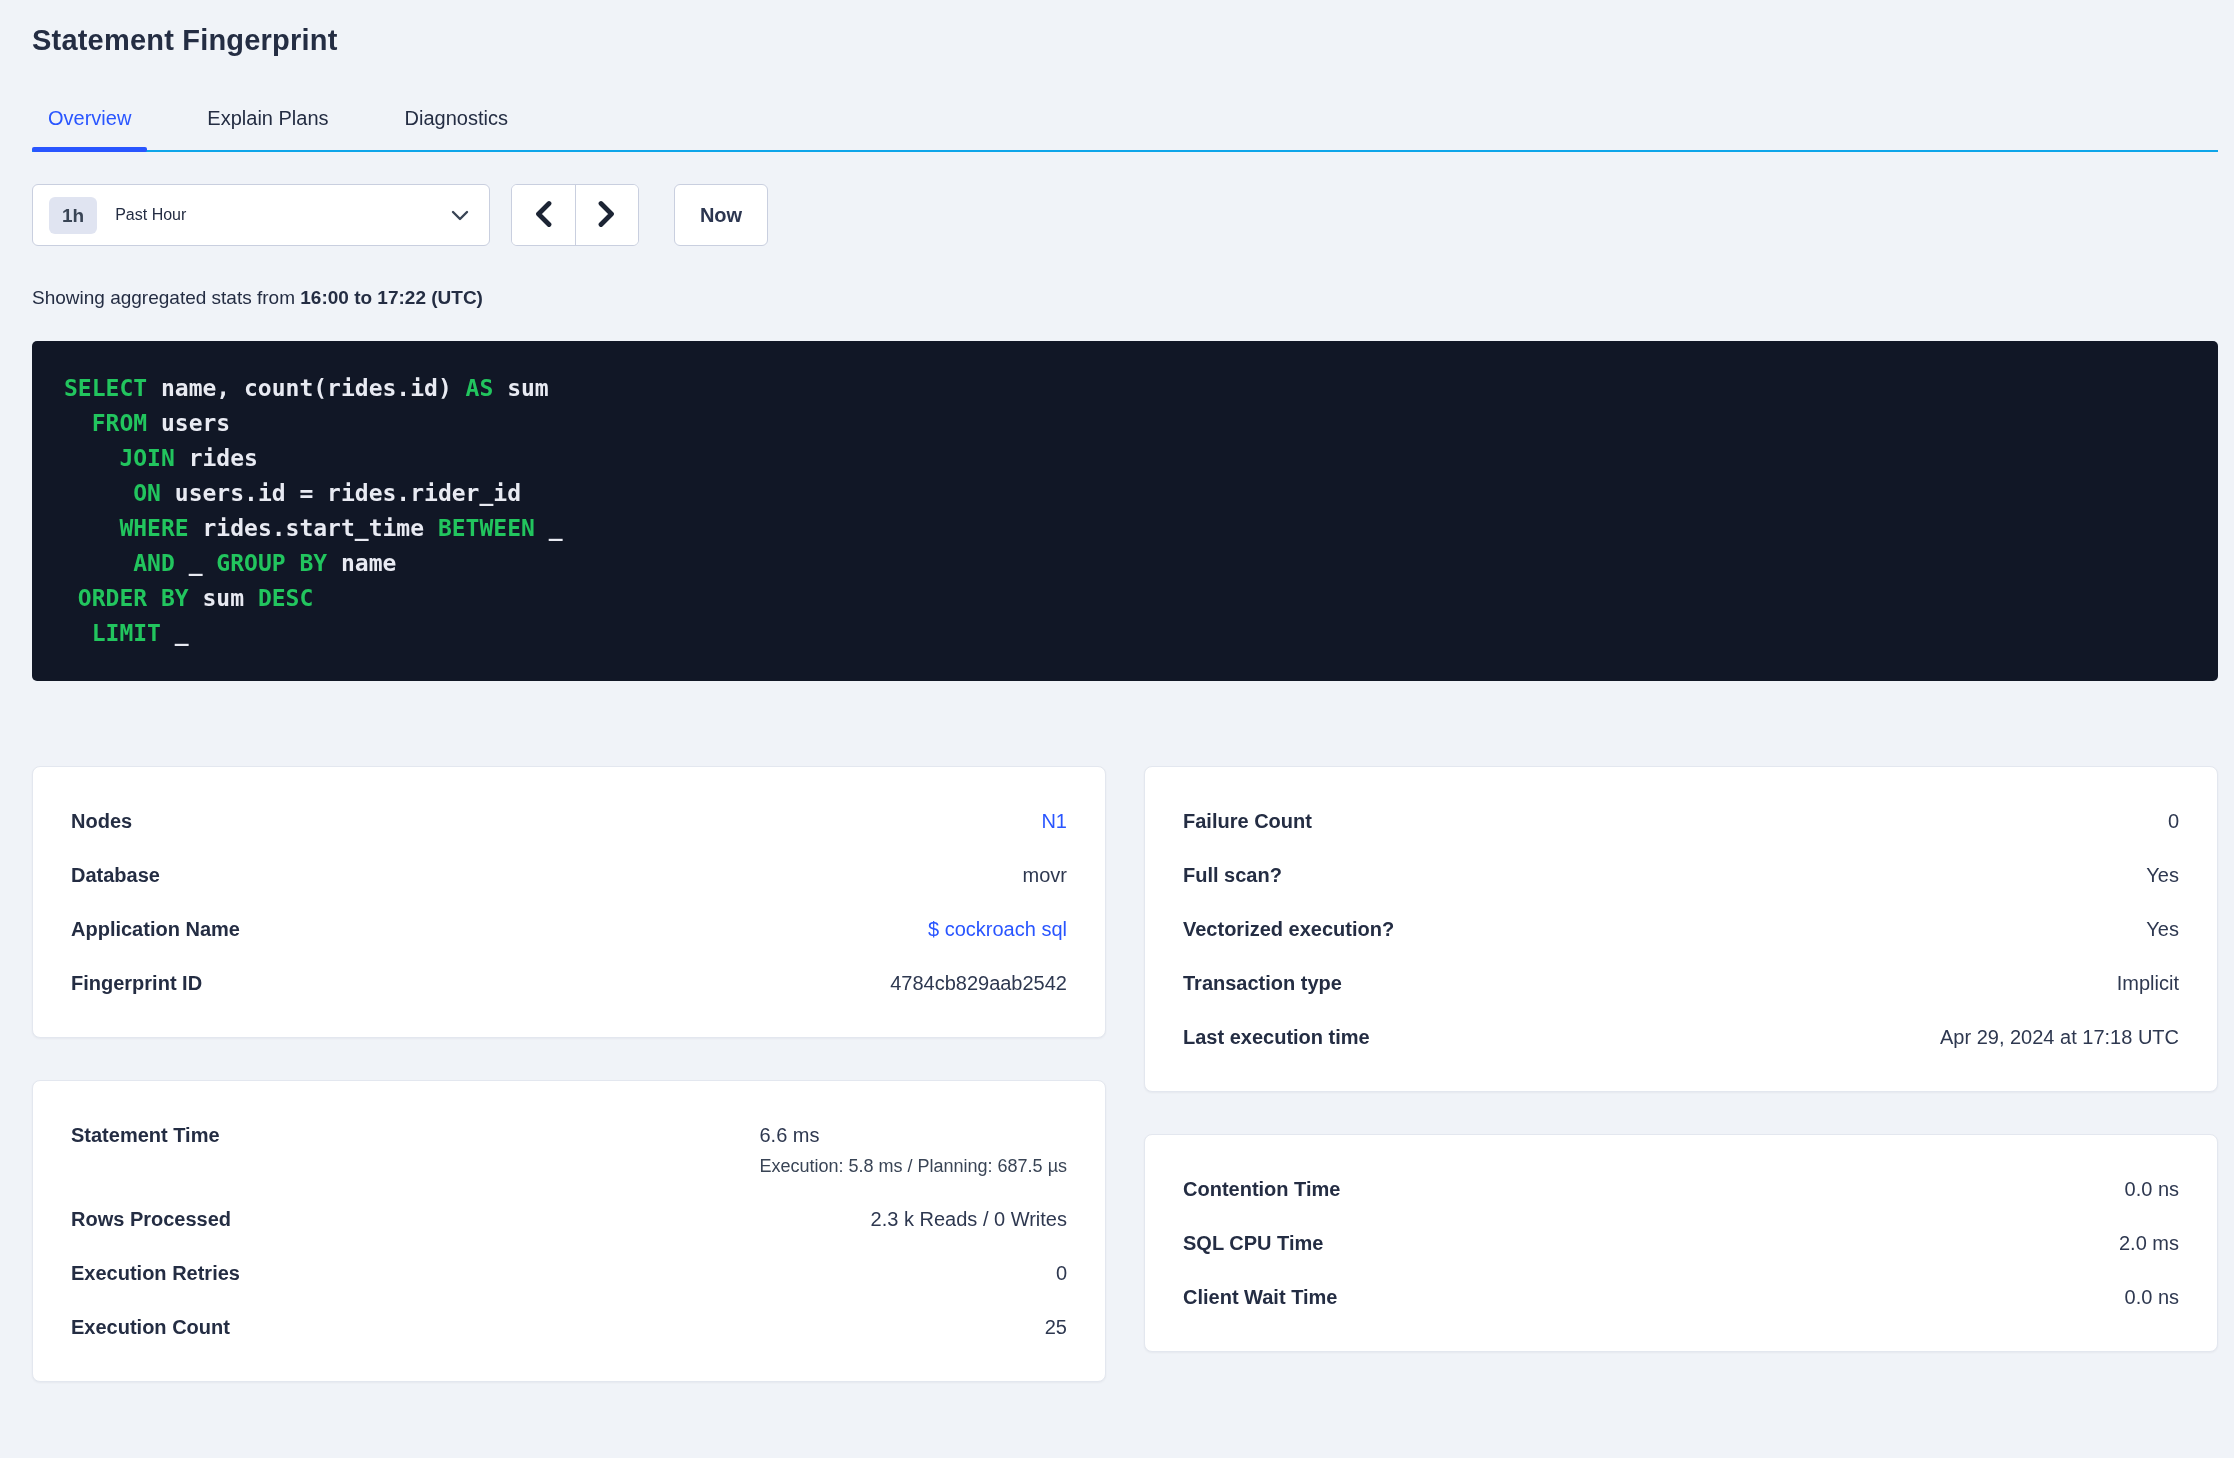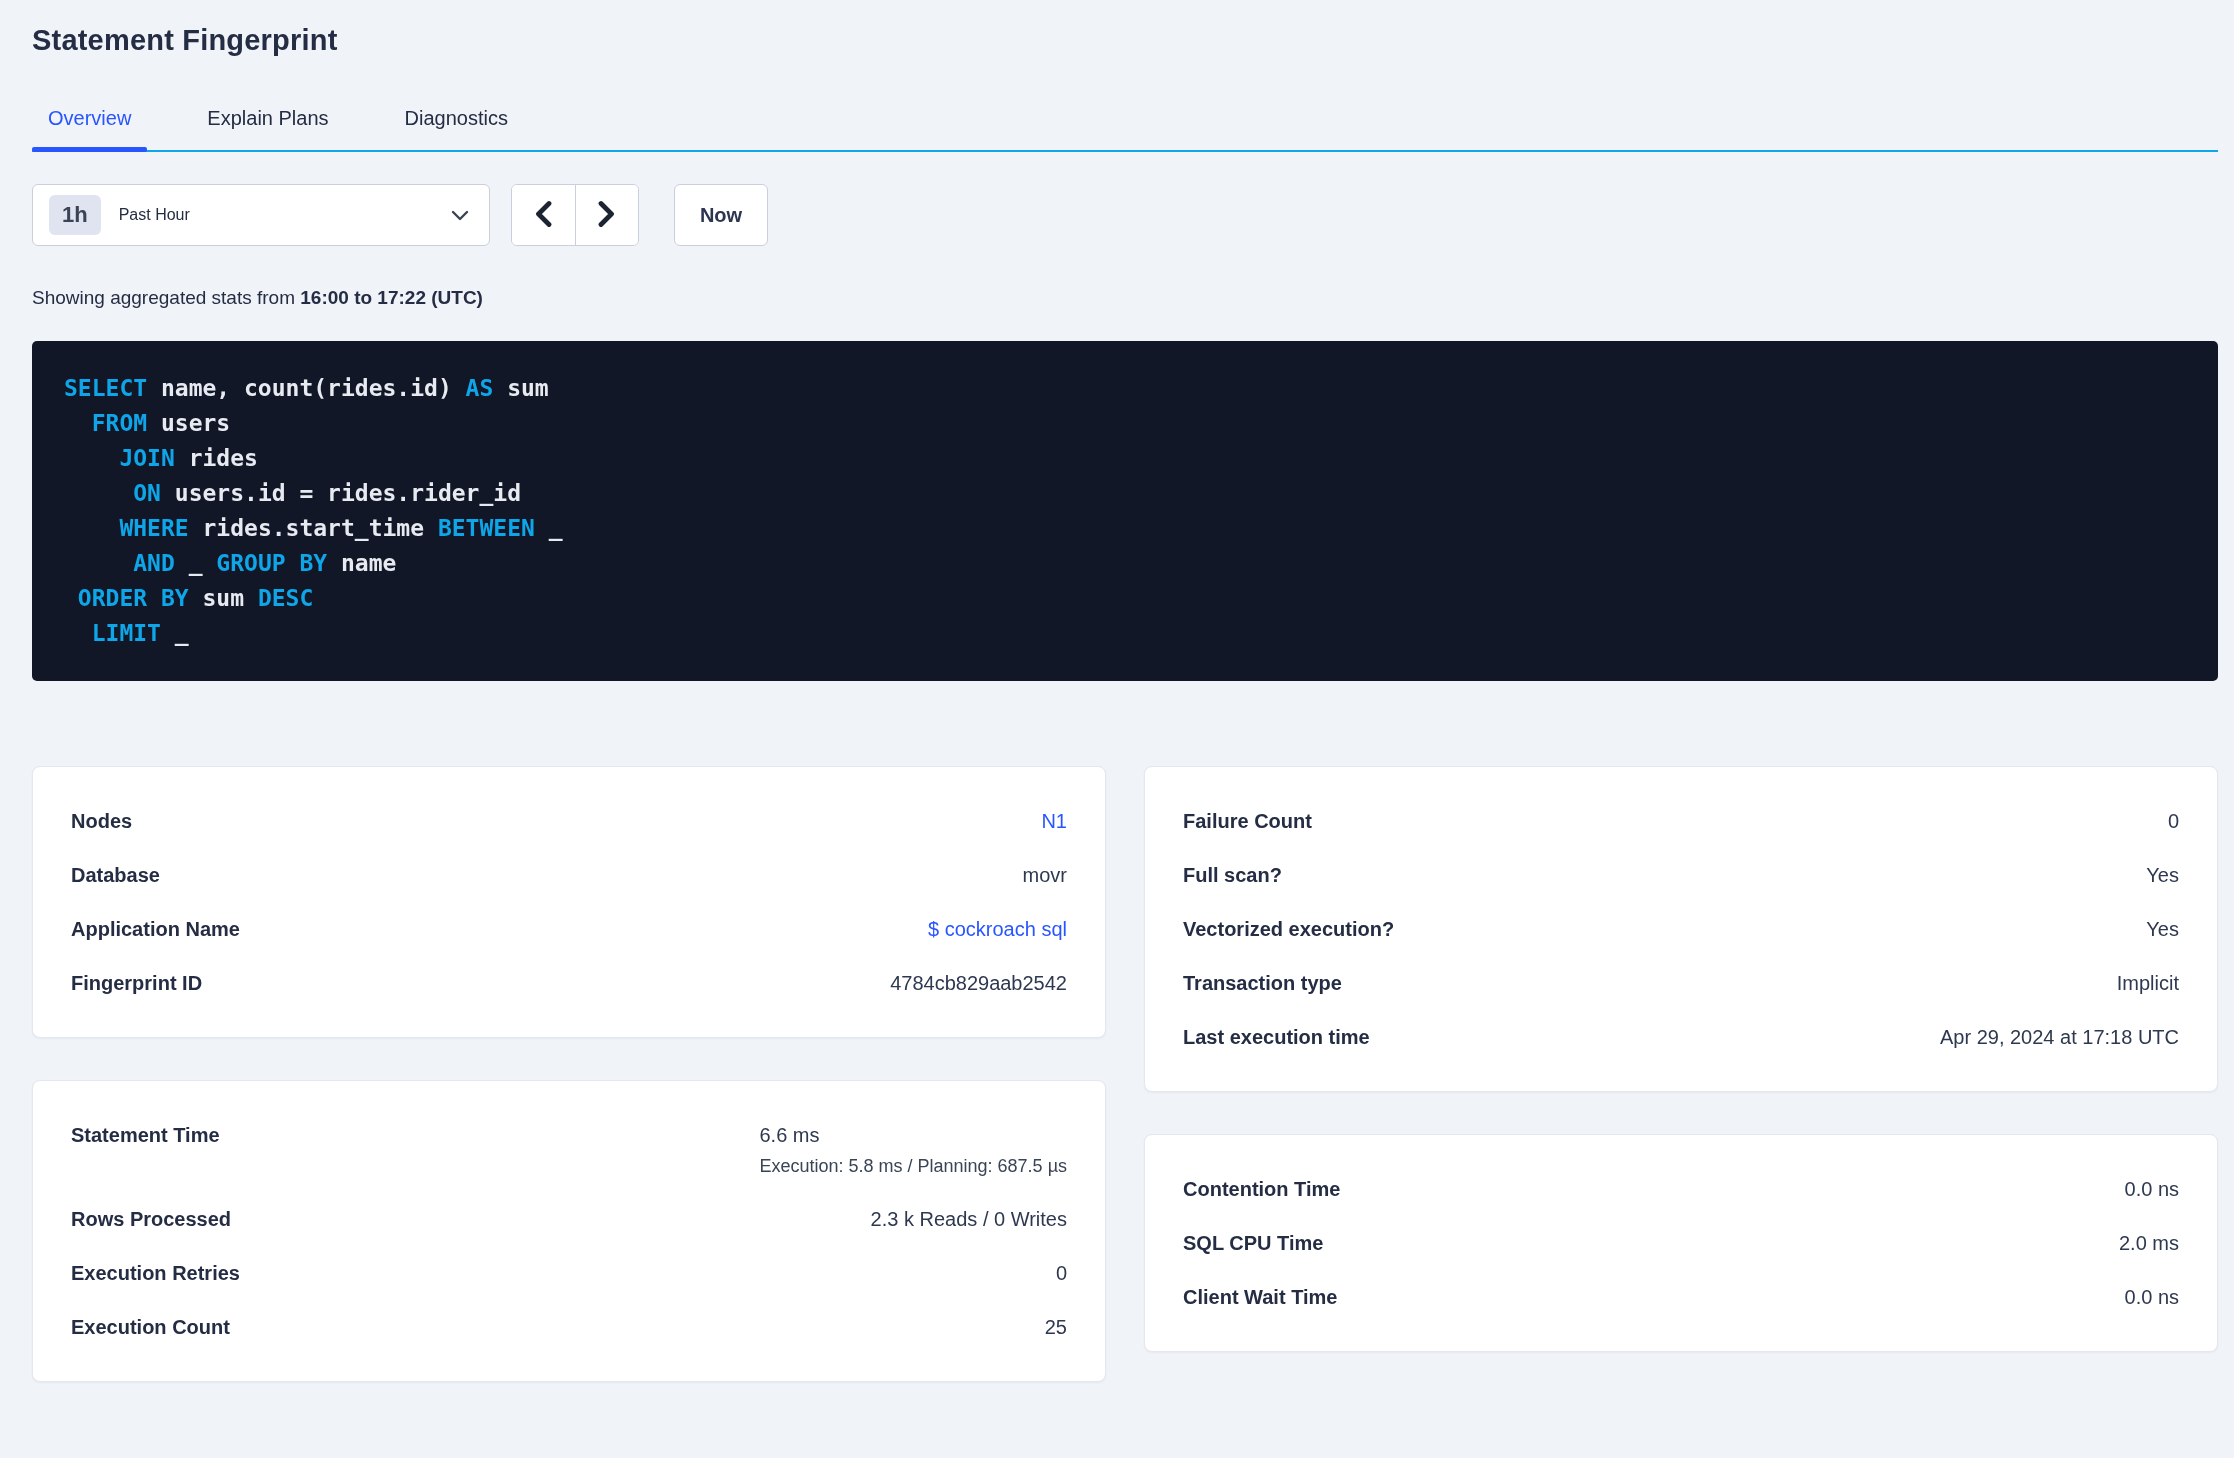--- a/index.html
+++ b/index.html
@@ -15,42 +15,42 @@
   .tab { position:relative; padding:0 16px 20px 16px; font-size:20px; line-height:24px;
          color:#242d43; cursor:pointer; }
   .tab.active { color:#2955ff; }
   .tab.active::after { content:""; position:absolute; left:0; right:0; bottom:-2px; height:5px;
                        background:#2955ff; border-radius:2px; }
 
   
   .controls { display:flex; align-items:center; margin-top:32px; }
   .time-picker { display:flex; align-items:center; width:458px; height:62px; background:#fff;
                  border:1px solid #c9cfdf; border-radius:6px; padding:0 20px 0 16px; cursor:pointer; }
-  .range-badge { background:#e0e4f1; color:#394455; font-size:22px; font-weight:700;
+  .range-badge { background:#e0e4f1; color:#394455; font-size:19px; font-weight:700;
                  padding:9px 13px; border-radius:6px; line-height:1; }
   .range-label { font-size:16px; color:#242d43; margin-left:18px; }
   .picker-caret { margin-left:auto; display:flex; align-items:center; }
   .stepper { display:flex; width:128px; height:62px; background:#fff; border:1px solid #c9cfdf;
              border-radius:6px; margin-left:21px; overflow:hidden; }
   .stepper button { flex:1; background:#fff; border:none; display:flex; align-items:center;
                     justify-content:center; cursor:pointer; }
   .stepper button:first-child { border-right:1px solid #c9cfdf; }
   .now-btn { width:94px; height:62px; margin-left:35px; background:#fff; border:1px solid #c9cfdf;
              border-radius:6px; font-size:20px; font-weight:600; color:#2c3650;
              font-family:"Liberation Sans", sans-serif; cursor:pointer; }
 
   
   .agg-note { margin-top:40px; font-size:19px; line-height:24px; color:#242d43; }
   .agg-note b { font-weight:700;margin-top:10px; }
 
   
   .sql { margin-top:31px; background:#111726; border-radius:5px; padding:30px 32px;
          font-family:"DejaVu Sans Mono", monospace; font-size:23px; font-weight:700;
          line-height:35px; color:#e8eaf2; white-space:pre; }
-  .sql .kw { color:#0ea5e9; }
+  .sql .kw { color:#22c55e; }
 
   
   .panel-grid { display:grid; grid-template-columns:1fr 1fr; gap:42px 38px; margin-top:85px;
                 align-items:start; }
   .panel-col { display:flex; flex-direction:column; gap:42px; }
   .panel { background:#fff; border:1px solid #e3e7ef; border-radius:8px; padding:42px 38px;
            box-shadow:0 1px 2px rgba(36,45,67,0.05); }
   .info-row { display:flex; justify-content:space-between; align-items:flex-start; }
   .info-row + .info-row { margin-top:30px; }
   .info-label { font-size:20px; line-height:24px; font-weight:700; color:#242d43; white-space:nowrap; }

